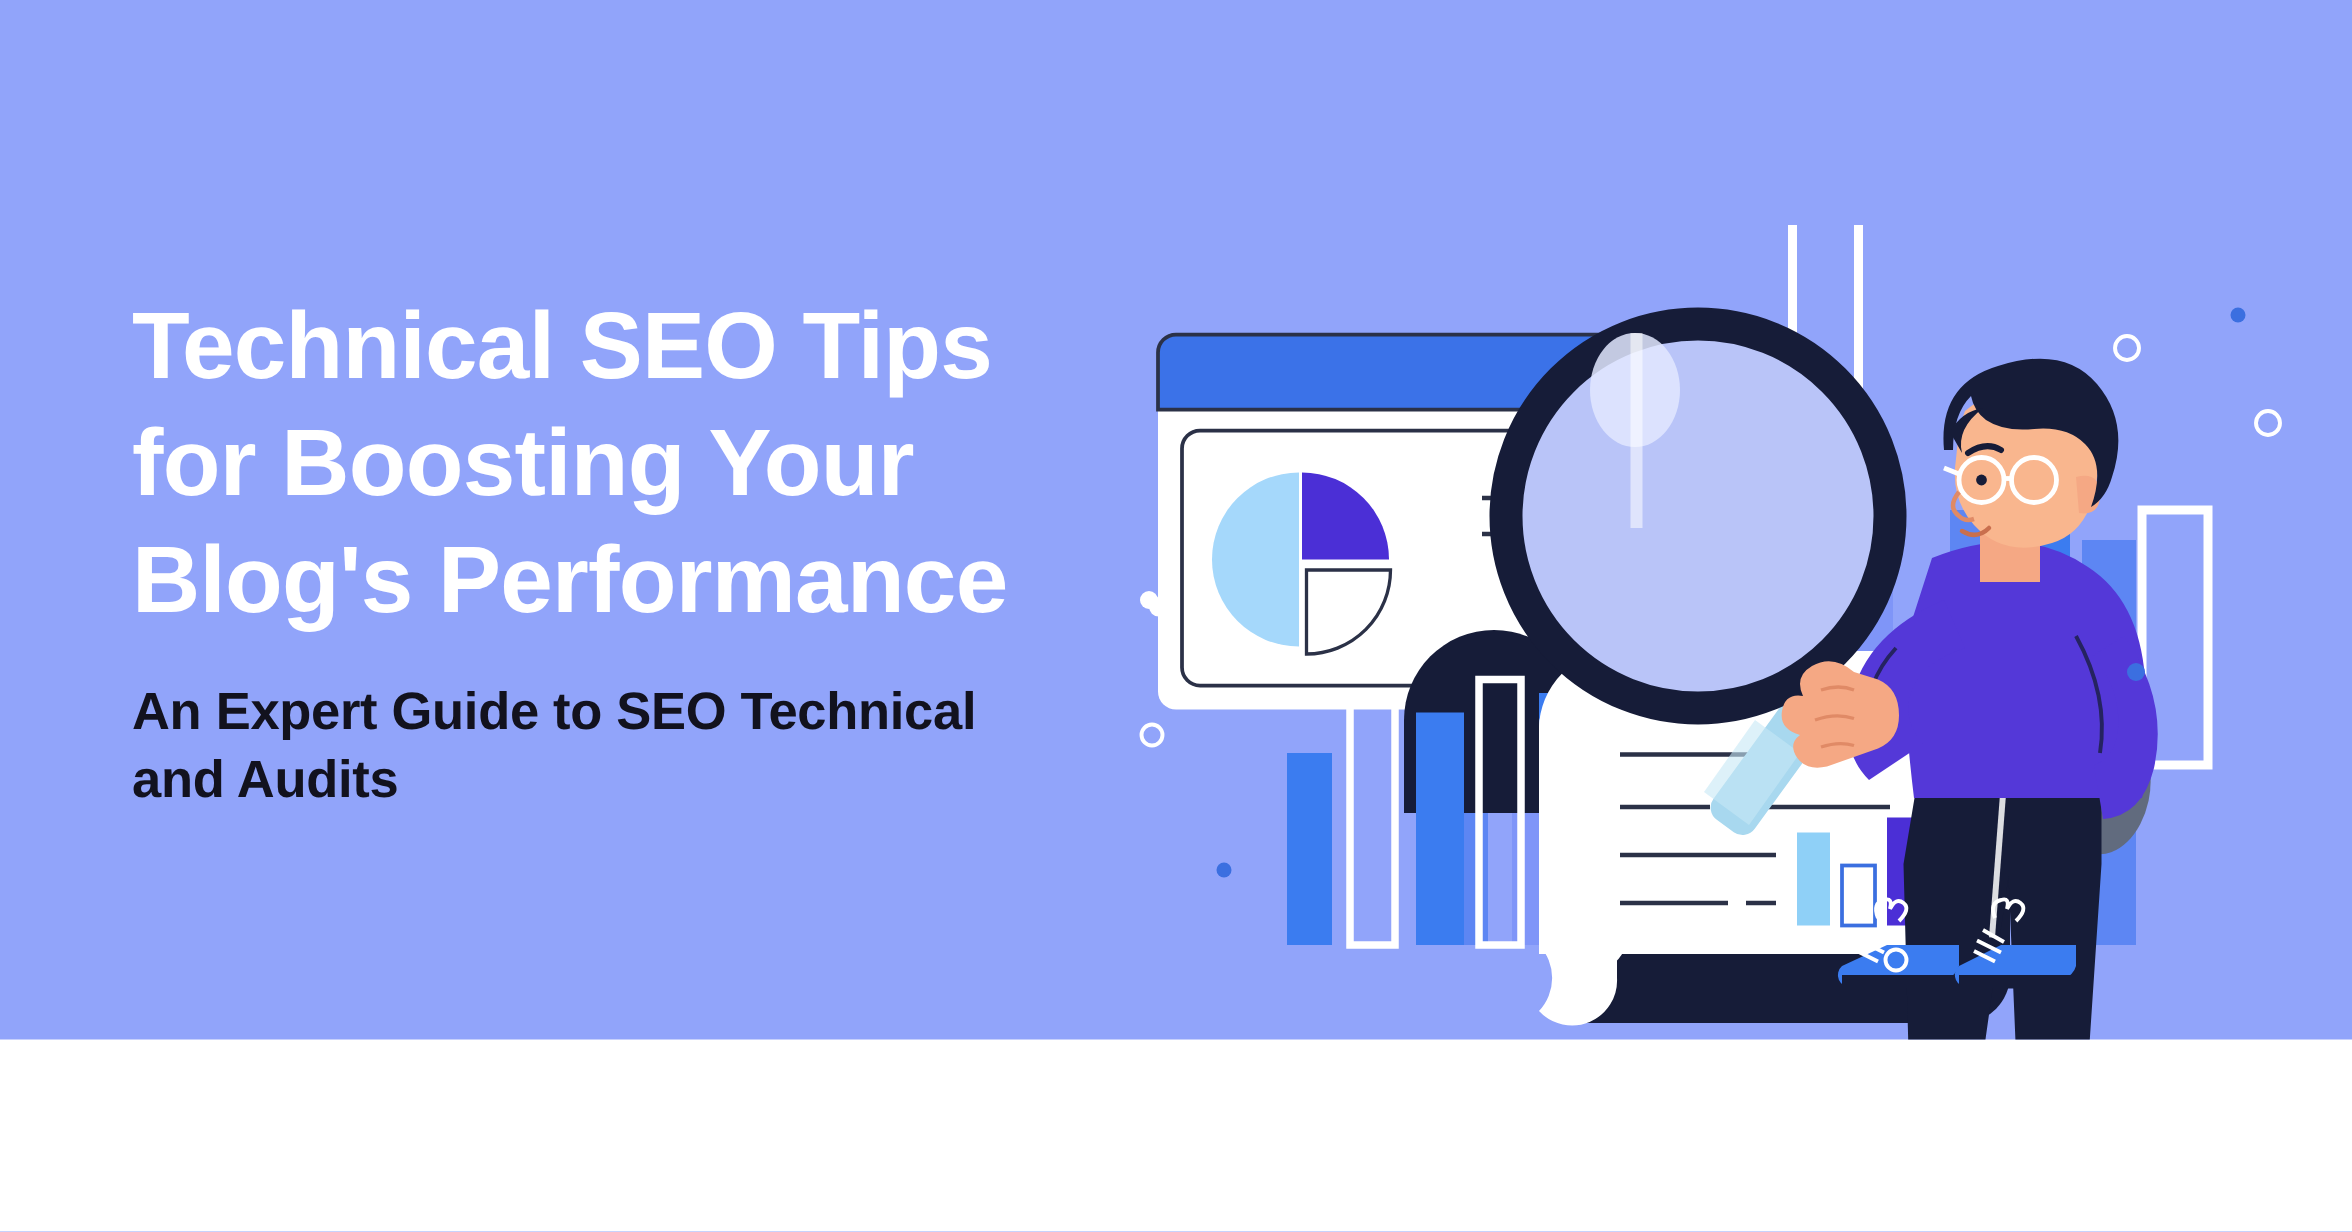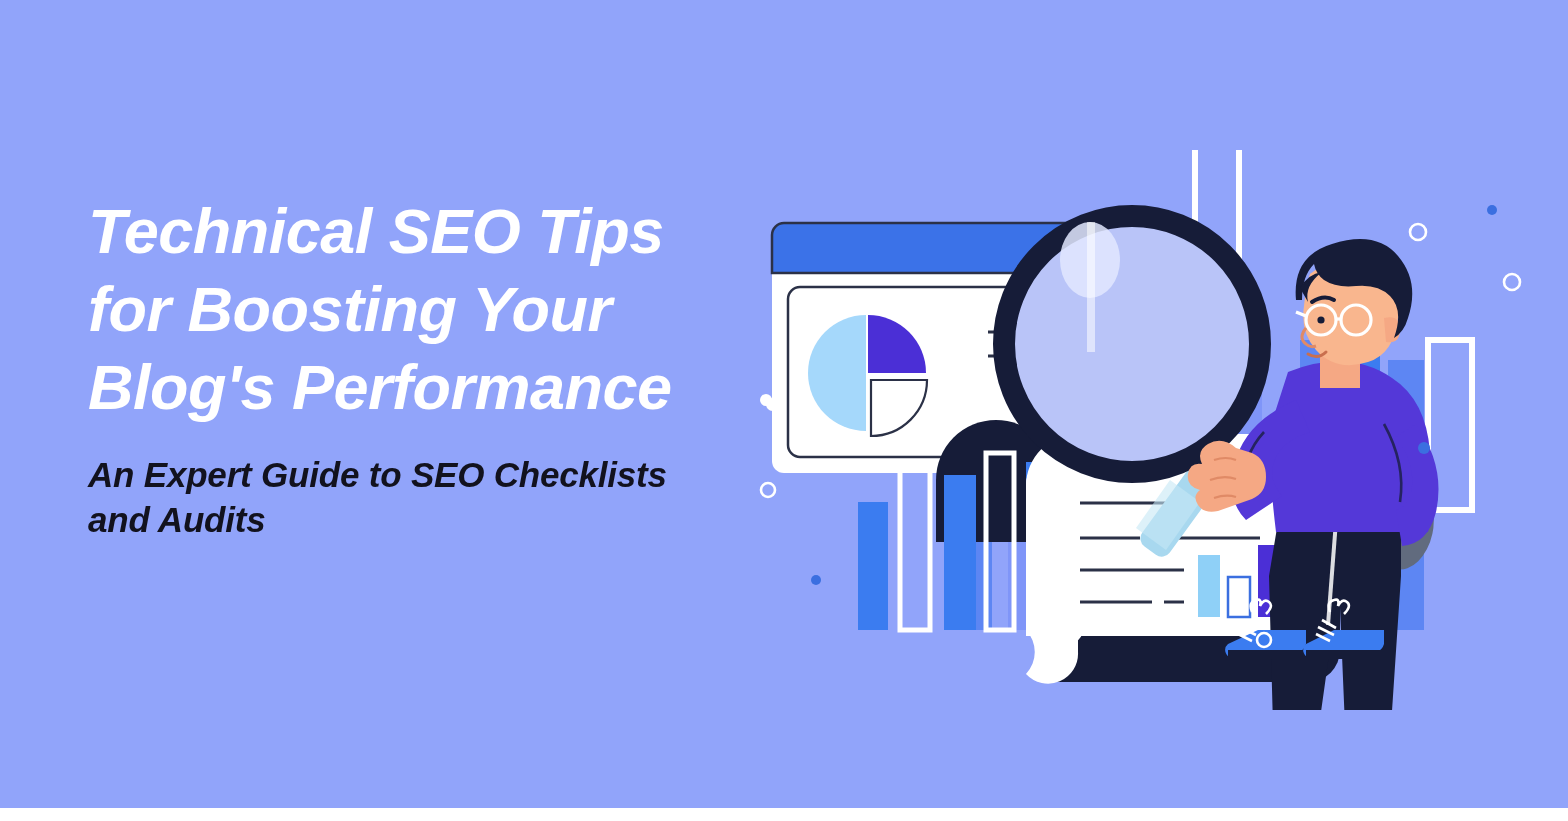--- a/index.html
+++ b/index.html
@@ -3,24 +3,23 @@
 <meta charset="utf-8">
 <style>
   * { margin:0; padding:0; box-sizing:border-box; }
   html, body {
     width:1568px; height:821px;
     overflow:hidden;
     font-family:"Liberation Sans", sans-serif;
   }
   #banner {
     position:relative;
-    width:1568px; height:808px;
+    width:1568px; height:693px;
     background:#91a4fa;
     overflow:hidden;
-    font-style:italic;
   }
 
   
   #text-block {
     position:absolute;
     left:88px; top:192px;
     width:680px;
   }
   #headline {
     font-size:63px;
@@ -57,21 +56,21 @@
 </style>
 </head>
 <body>
 
 <div id="banner" style="background: rgb(145, 164, 250);">
 
   <div id="text-block">
     <h1 id="headline" style="color: rgb(255, 255, 255);">Technical SEO Tips
 for Boosting Your
 Blog's Performance</h1>
-    <h2 id="subheadline" style="color: rgb(18, 18, 30);">An Expert Guide to SEO Checklists
+    <h2 id="subheadline" style="color: rgb(18, 18, 30);">An Expert Guide to SEO Technical
 and Audits</h2>
   </div>
   <span id="headline-dot"></span>
 
   <div id="illustration">
   <svg viewBox="0 0 820 560" xmlns="http://www.w3.org/2000/svg">
 
     <g>
       <rect x="406" y="150" width="38" height="330" fill="#7f95f8"></rect>
       <rect x="452" y="170" width="30" height="310" fill="#5d86f3"></rect>

